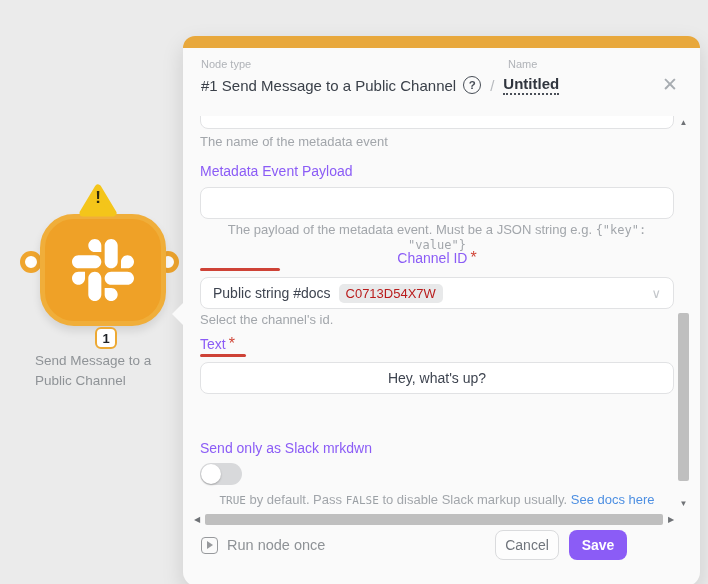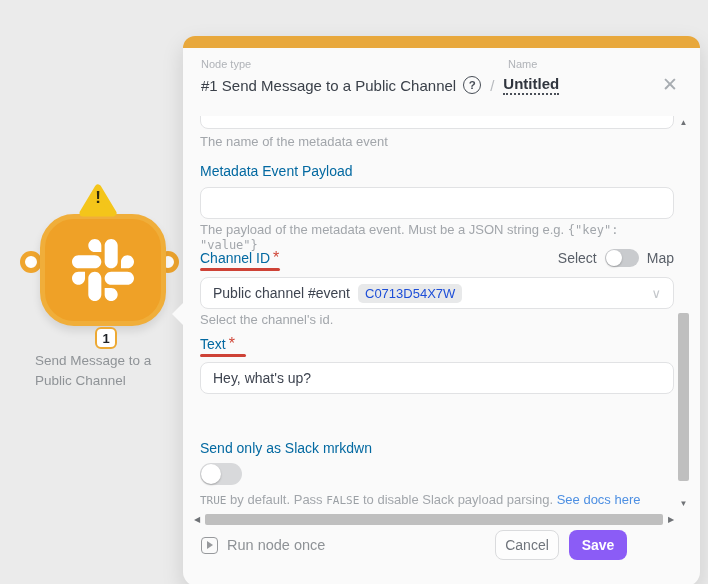--- a/index.html
+++ b/index.html
@@ -44,46 +44,46 @@
   .help-circle { display:inline-flex; width:18px; height:18px; margin-left:7px;
     border:1.6px solid #474d56; border-radius:50%; align-items:center; justify-content:center;
     font-size:11.5px; font-weight:700; color:#474d56; }
   .hdr-slash { margin:0 9px; font-size:15px; color:#b7babe; }
   .hdr-name { font-size:15px; font-weight:700; color:#30353e;
     border-bottom:2px dotted #4a4f58; padding-bottom:1px; }
   .close-x { position:absolute; right:22px; top:37px; font-size:19px; color:#a7acb1; cursor:pointer; }
 
   
   .scroll-area { position:absolute; left:17px; top:80px; width:474px; height:394px; overflow:hidden; }
-  .f-abs { position:absolute; left:0; }
+  .f-abs { position:absolute; left:0;text-align:center; }
   .inp { width:474px; height:32px; background:#ffffff; border:1px solid #e1e2e4;
     border-radius:8px; font-size:14px; color:#3e4450; padding:0 12px;
     font-family:"Liberation Sans","DejaVu Sans",sans-serif; outline:none; }
   .helper { font-size:13px; color:#a2a6ab; }
-  .fld-label { font-size:14px; color:#0369a1; }
+  .fld-label { font-size:14px; color:#8b5cf6; }
   .mono { font-family:"DejaVu Sans Mono",monospace; font-size:12px; }
   .mono-sm { font-family:"DejaVu Sans Mono",monospace; font-size:11px; color:#9ba0a5; }
   .req { color:#d04537; margin-left:3px; }
   .red-underline { position:absolute; height:3px; background:#ce4236; border-radius:2px; }
   .link { color:#4d8fe2; cursor:pointer; }
 
   .select-map { position:absolute; right:0; display:flex; align-items:center; gap:8px;
     font-size:14px; color:#595f68; }
   .toggle-sm { width:34px; height:18px; border-radius:9px; background:#c9cbce; position:relative; cursor:pointer; }
   .toggle-sm .knob { position:absolute; left:1px; top:1px; width:16px; height:16px;
     border-radius:50%; background:#ffffff; box-shadow:0 1px 2px rgba(0,0,0,0.25); }
   .toggle-lg { width:42px; height:22px; border-radius:11px; background:#d8d9db; position:relative; cursor:pointer; }
   .toggle-lg .knob { position:absolute; left:1px; top:1px; width:20px; height:20px;
     border-radius:50%; background:#ffffff; box-shadow:0 1px 2px rgba(0,0,0,0.25); }
 
   .dropdown { position:absolute; left:0; width:474px; height:32px; background:#ffffff;
     border:1px solid #e1e2e4; border-radius:8px; display:flex; align-items:center;
     padding:0 12px; cursor:pointer; }
   .dd-text { font-size:14px; color:#3e4450; }
-  .dd-badge { margin-left:8px; background:#e8e9ea; color:#1d4ed8; font-size:13px;
+  .dd-badge { margin-left:8px; background:#e8e9ea; color:#b91c1c; font-size:13px;
     padding:2px 7px; border-radius:5px; }
   .dd-chevron { position:absolute; right:12px; color:#c3c6ca; font-size:13px; }
 
   
   .vscroll { position:absolute; left:494px; top:80px; width:13px; height:394px; }
   .vscroll .arrow { position:absolute; left:0; width:13px; text-align:center;
     font-size:8px; color:#6f7276; cursor:pointer; }
   .vscroll .thumb { position:absolute; left:1px; top:197px; width:11px; height:168px;
     background:#bfbfbf; border-radius:2px; cursor:pointer; }
   .hscroll { position:absolute; left:8px; top:477px; width:486px; height:13px;
@@ -152,48 +152,41 @@
     <div class="scroll-area">
       <input class="inp f-abs" style="top: -19px;">
       <div class="helper f-abs" style="top:18px;">The name of the metadata event</div>
 
       <div class="fld-label f-abs" style="top:47px;">Metadata Event Payload</div>
       <input class="inp f-abs" style="top: 71px;">
       <div class="helper f-abs" style="top:106px;"><span>The payload of the metadata event. Must be a JSON string e.g. </span><span class="mono">{"key": "value"}</span></div>
 
       <div class="f-abs" style="top:133px; width:474px;">
         <span class="fld-label">Channel ID</span><span class="req">*</span>
-        <div class="select-map" style="top:0;">
-          <span>Select</span>
-          <div class="toggle-sm">
-              <div class="knob"></div>
-            </div>
-          <span>Map</span>
-        </div>
       </div>
       <div class="red-underline" style="top:152px; left:0; width:80px;"></div>
 
       <div class="dropdown" style="top:161px;">
-        <span class="dd-text">Public channel #event</span>
+        <span class="dd-text">Public string #docs</span>
         <span class="dd-badge">C0713D54X7W</span>
         <span class="dd-chevron">∨</span>
       </div>
       <div class="helper f-abs" style="top:196px;">Select the channel's id.</div>
 
       <div class="f-abs" style="top:219px;">
         <span class="fld-label">Text</span><span class="req">*</span>
       </div>
       <div class="red-underline" style="top:238px; left:0; width:46px;"></div>
       <input class="inp f-abs" style="top: 246px;" value="Hey, what's up?">
 
       <div class="fld-label f-abs" style="top:324px;">Send only as Slack mrkdwn</div>
       <div class="toggle-lg f-abs" style="top:347px;">
           <div class="knob"></div>
         </div>
-      <div class="helper f-abs" style="top:376px; width:474px;"><span class="mono-sm">TRUE</span><span> by default. Pass </span><span class="mono-sm">FALSE</span><span> to disable Slack payload parsing. </span><span class="link">See docs here</span></div>
+      <div class="helper f-abs" style="top:376px; width:474px;"><span class="mono-sm">TRUE</span><span> by default. Pass </span><span class="mono-sm">FALSE</span><span> to disable Slack markup usually. </span><span class="link">See docs here</span></div>
     </div>
 
     <div class="vscroll">
       <span class="arrow" style="top:2px;">▲</span>
       <div class="thumb"></div>
       <span class="arrow" style="bottom:2px;">▼</span>
     </div>
     <div class="hscroll">
       <span class="arrow">◀</span>
       <div class="track">

